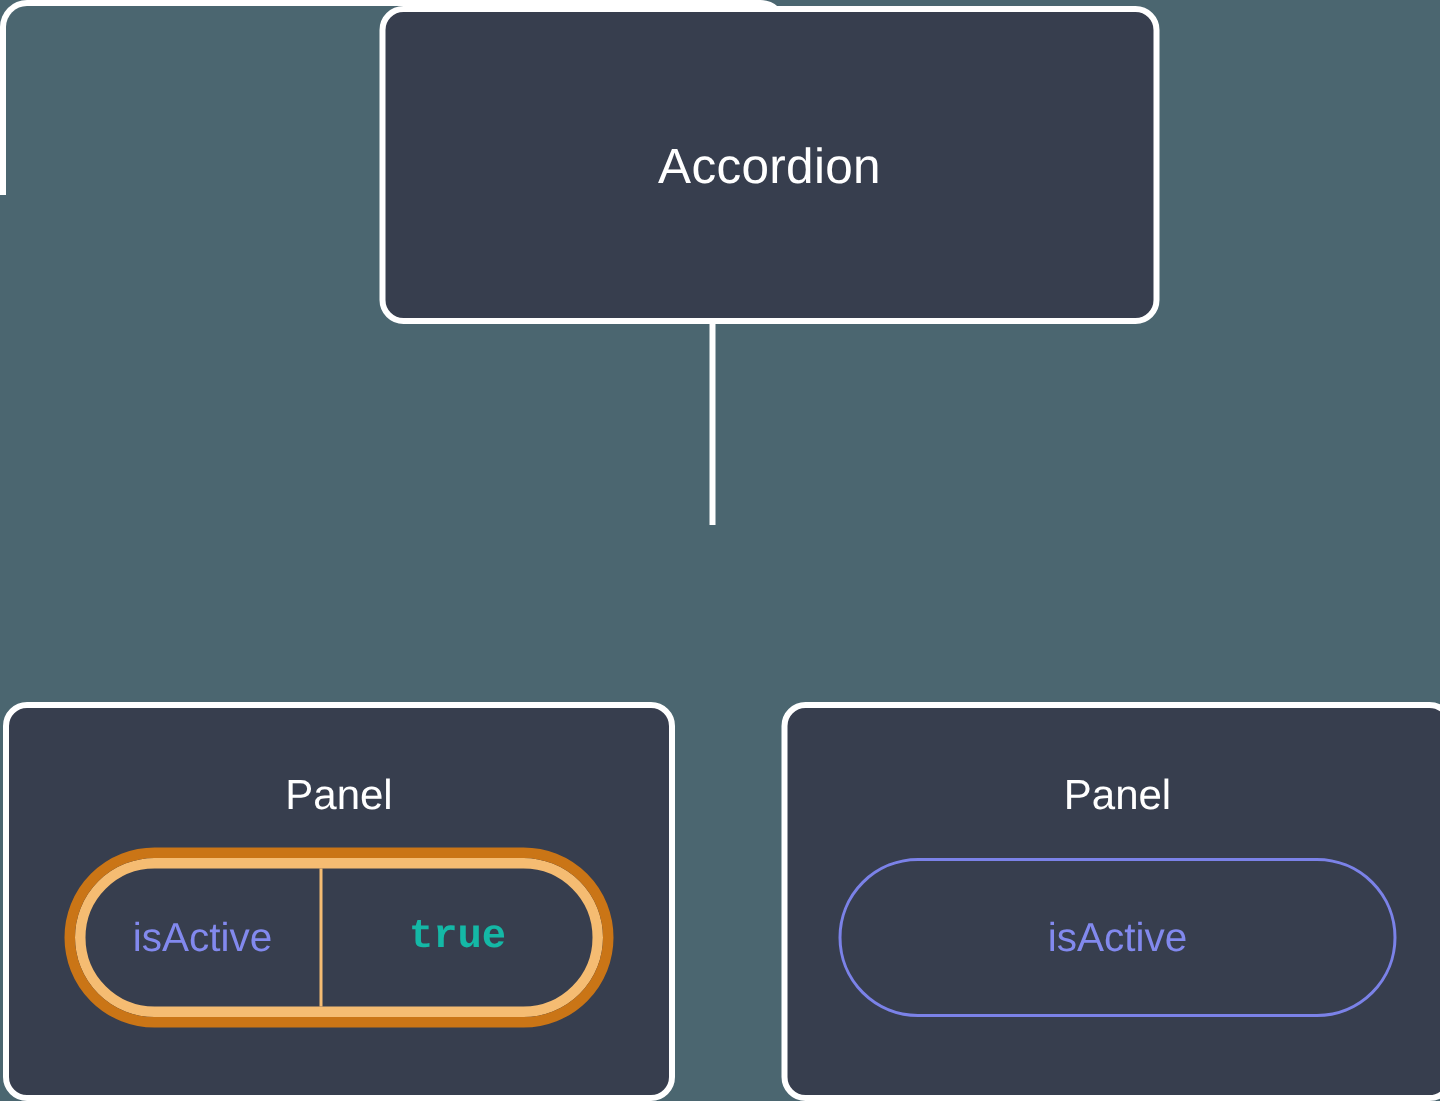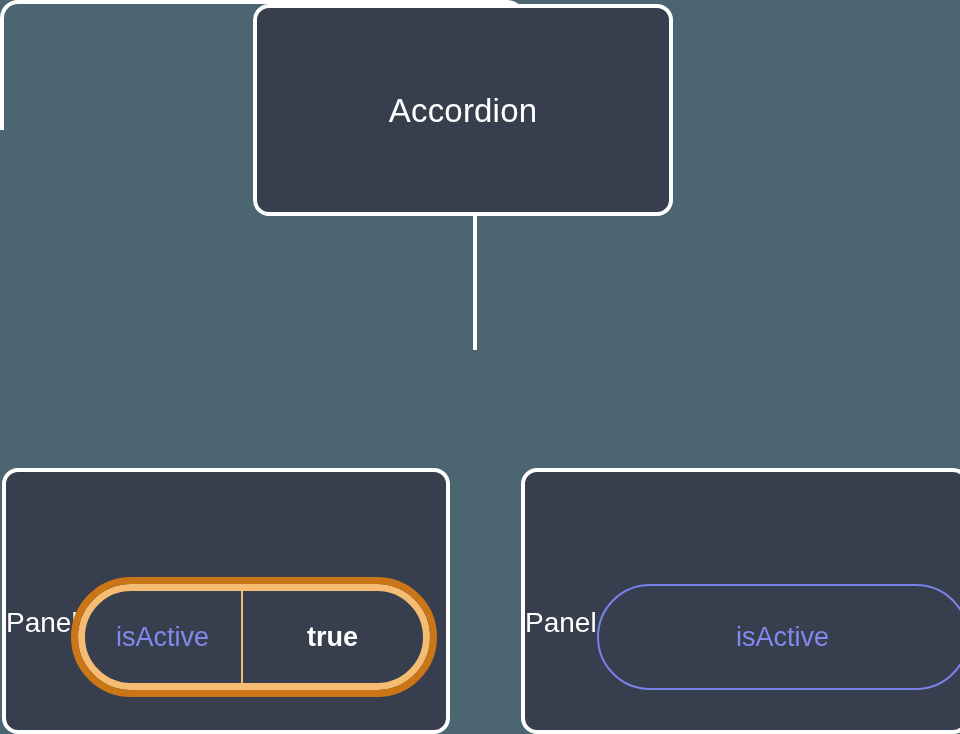--- a/index.html
+++ b/index.html
@@ -50,39 +50,40 @@
     position: absolute;
     background: #373e4e;
     border: 4px solid #ffffff;
     border-radius: 16px;
     box-sizing: border-box;
     z-index: 2;
   }
   .node-root {
     left: 253px;
     top: 4px;
-    width: 420px;
+    width: 520px;
     height: 212px;
     display: flex;
     align-items: center;
     justify-content: center;
   }
   .node-title {
     color: #ffffff;
     font-size: 33px;
     font-weight: 400;
     letter-spacing: 0.2px;
     line-height: 1;
   }
 
   .node-panel {
     width: 448px;
     height: 266px;
     top: 468px;
     display: flex;
+    flex-direction: column;
     align-items: center;
     padding-top: 44px;
   }
   .node-panel-left  { left: 2px;   }
   .node-panel-right { left: 521px; }
 
   .panel-title {
     color: #ffffff;
     font-size: 28px;
     font-weight: 400;
@@ -124,21 +125,21 @@
   
   .pill-active {
     border: 7px solid #f5bc72;
     outline: 7px solid #ca7516;
     outline-offset: 0px;
     min-width: 352px;
     background: #373e4e;
   }
   .pill-active .pill-cell { color: #8289ee; }
   .pill-active .pill-cell.key   { color: #8289ee; font-weight: 400; flex: 1; }
-  .pill-active .pill-cell.value { border-left-color: #f5bc72; color: #ffffff; font-weight: 700; flex: 0 0 auto; min-width: 128px; }
+  .pill-active .pill-cell.value { border-left-color: #f5bc72; color: #14b8a6; font-weight: 700; flex: 0 0 auto; min-width: 128px; font-family: Liberation Mono, monospace; }
 </style>
 </head>
 <body>
 
 <div id="stage">
 
   <div class="conn conn-trunk"></div>
   <div class="conn-bar"></div>
 
   <div class="node node-root">

